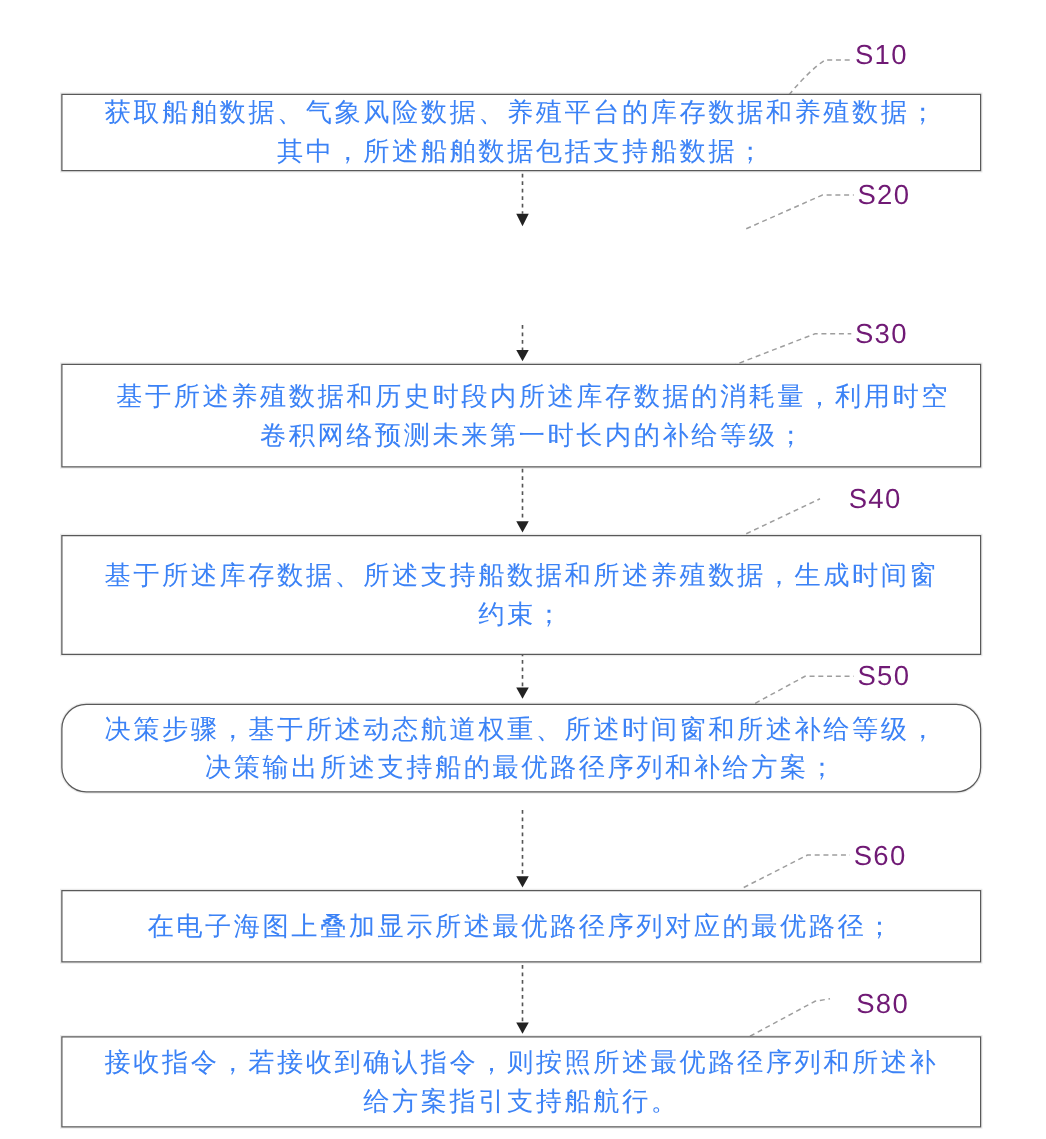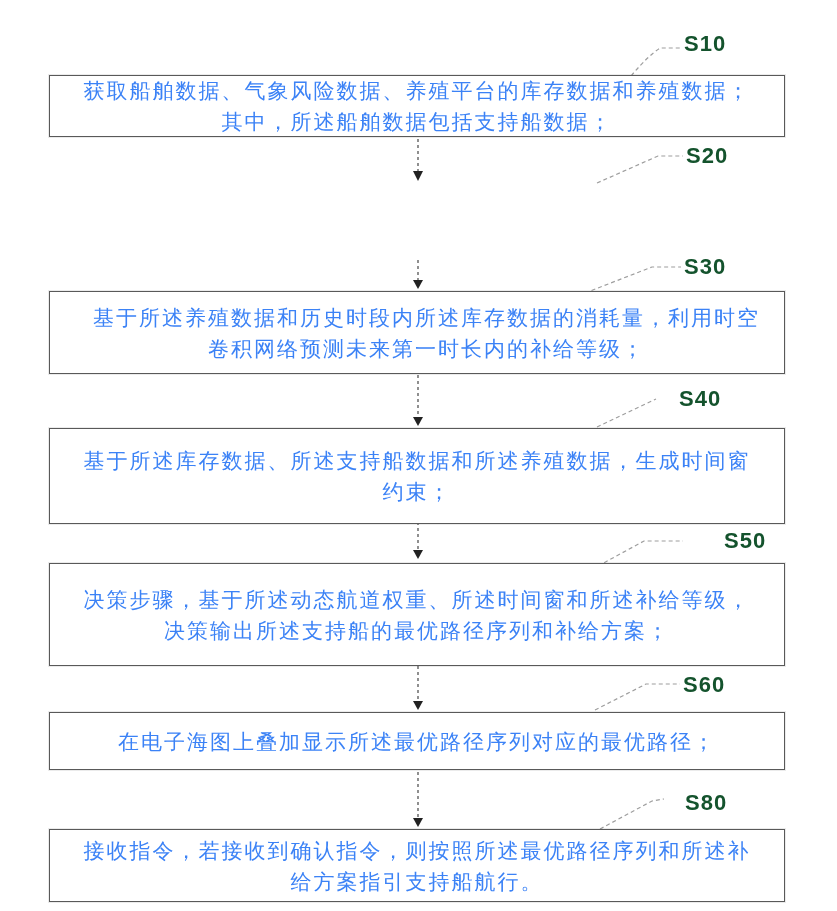--- a/index.html
+++ b/index.html
@@ -28,43 +28,43 @@
     text-align: center;
     font-size: 21px;
     line-height: 31px;
     letter-spacing: 2px;
     color: #3b82f6;
   }
   .step-label {
     position: absolute;
     font-size: 22px;
     letter-spacing: 1px;
-    color: #14532d;
-    font-weight: 700;
+    color: #701a75;
+    font-weight: 400;
   }
   .overlay {
     position: absolute;
     left: 0; top: 0;
     width: 837px; height: 911px;
     pointer-events: none;
   }
   
   #box-s10 { top: 75px;  height: 62px; }
   #box-s20 { top: 181px; height: 77px; }
   #box-s30 { top: 291px; height: 83px; padding-left: 19px; }
   #box-s40 { top: 428px; height: 96px; }
-  #box-s50 { top: 563px; height: 103px; }
+  #box-s50 { top: 563px; height: 71px; border-radius: 20px; }
   #box-s60 { top: 712px; height: 58px; }
   #box-s80 { top: 829px; height: 73px; }
   
   #label-s10 { left: 684px; top: 31px;  }
   #label-s20 { left: 686px; top: 143px; }
   #label-s30 { left: 684px; top: 254px; }
   #label-s40 { left: 679px; top: 386px; }
-  #label-s50 { left: 724px; top: 528px; }
+  #label-s50 { left: 686px; top: 528px; }
   #label-s60 { left: 683px; top: 672px; }
   #label-s80 { left: 685px; top: 790px; }
 </style>
 </head>
 <body>
 
 <div class="canvas">
 
   <svg class="overlay" width="837" height="911" viewBox="0 0 837 911" xmlns="http://www.w3.org/2000/svg">
     <g stroke="#555555" stroke-width="1.3" stroke-dasharray="3 3" fill="none">

